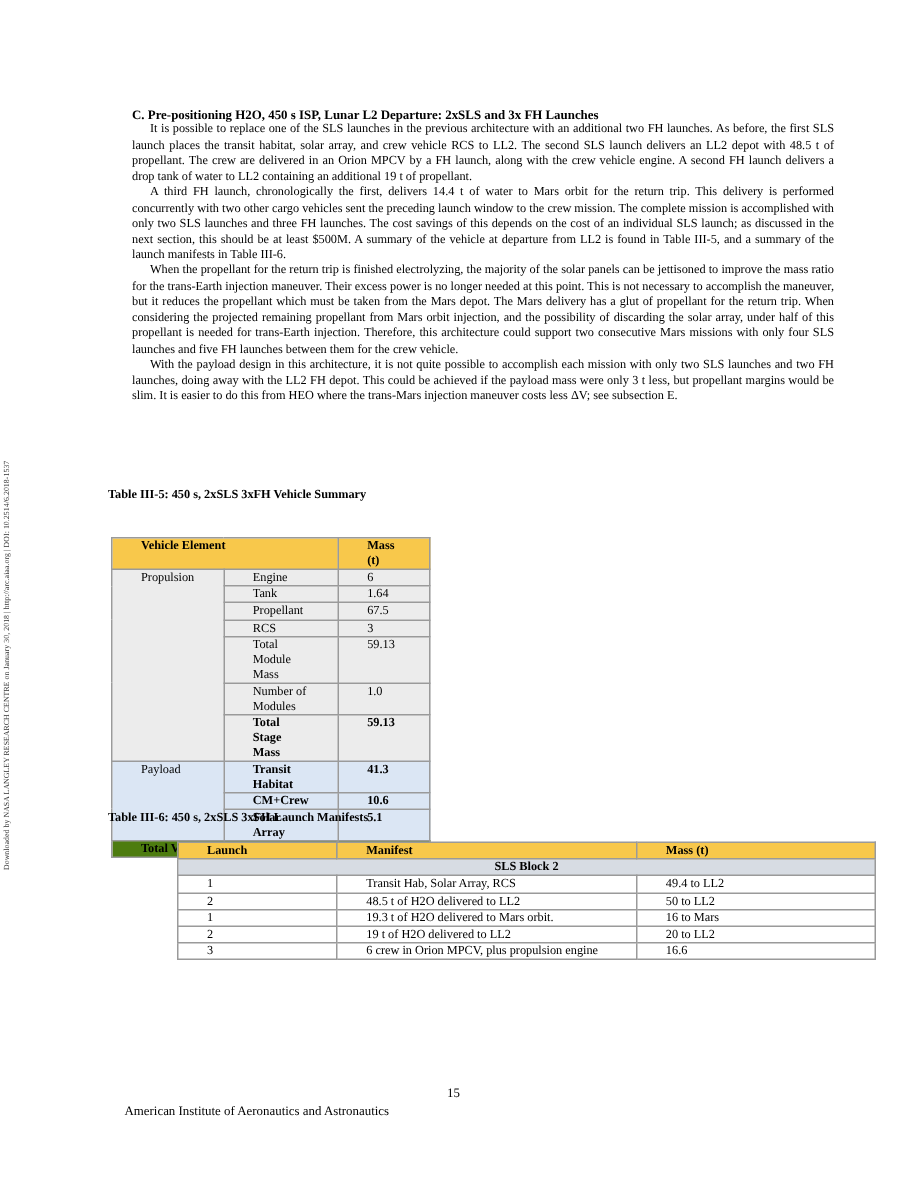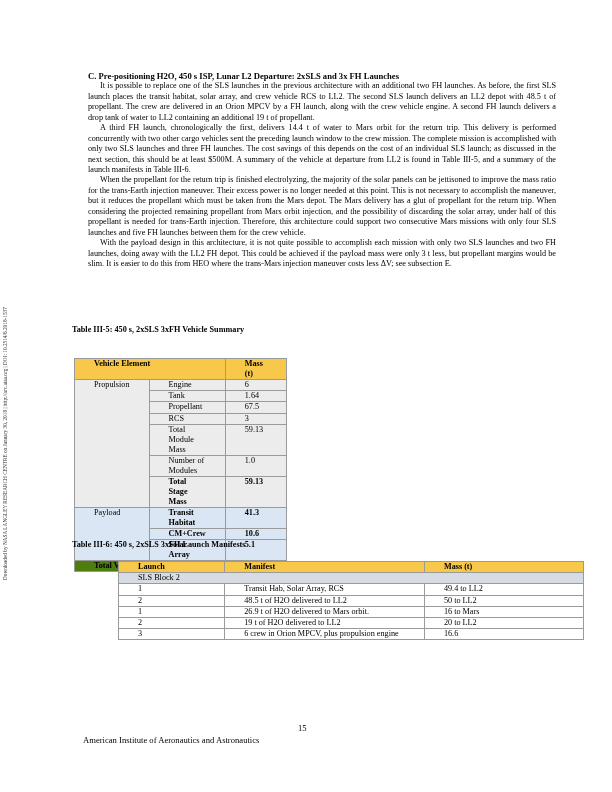--- a/index.html
+++ b/index.html
@@ -30,21 +30,21 @@
   #tbl5 .c1 { width: 61px; }
   #tbl5 .c2 { width: 84px; }
   #tbl5 .c3 { width: 44px; }
   #tbl5 td.grp { background: #ececec; }
   #tbl5 td.grp-p { background: #dbe6f4; }
 
   #tbl6 { left: 74px; top: 561px; width: 466px; margin-left: 44px; }
   #tbl6 .c1 { width: 83px; }
   #tbl6 .c2 { width: 210px; }
   #tbl6 .c3 { width: 160px; }
-  #tbl6 .sec td { background: #d7dce3; font-weight: normal; text-align: left; }
+  #tbl6 .sec td { background: #d7dce3; font-weight: bold; text-align: center; }
   #tbl6 tr.row td { background: #fff; }
 
   .page-number { position: absolute; left: 298px; top: 723px; font-size: 8.6px; }
   .footer { position: absolute; left: 83px; top: 735px; font-size: 8.6px; }
 </style>
 </head>
 <body>
 
 <div class="page">
 
@@ -132,21 +132,21 @@
       <td>Transit Hab, Solar Array, RCS</td>
       <td>49.4 to LL2</td>
     </tr>
     <tr class="row">
       <td>2</td>
       <td>48.5 t of H2O delivered to LL2</td>
       <td>50 to LL2</td>
     </tr>
     <tr class="row">
       <td>1</td>
-      <td>26.9 t of H2O delivered to Mars orbit.</td>
+      <td>19.3 t of H2O delivered to Mars orbit.</td>
       <td>16 to Mars</td>
     </tr>
     <tr class="row">
       <td>2</td>
       <td>19 t of H2O delivered to LL2</td>
       <td>20 to LL2</td>
     </tr>
     <tr class="row">
       <td>3</td>
       <td>6 crew in Orion MPCV, plus propulsion engine</td>

